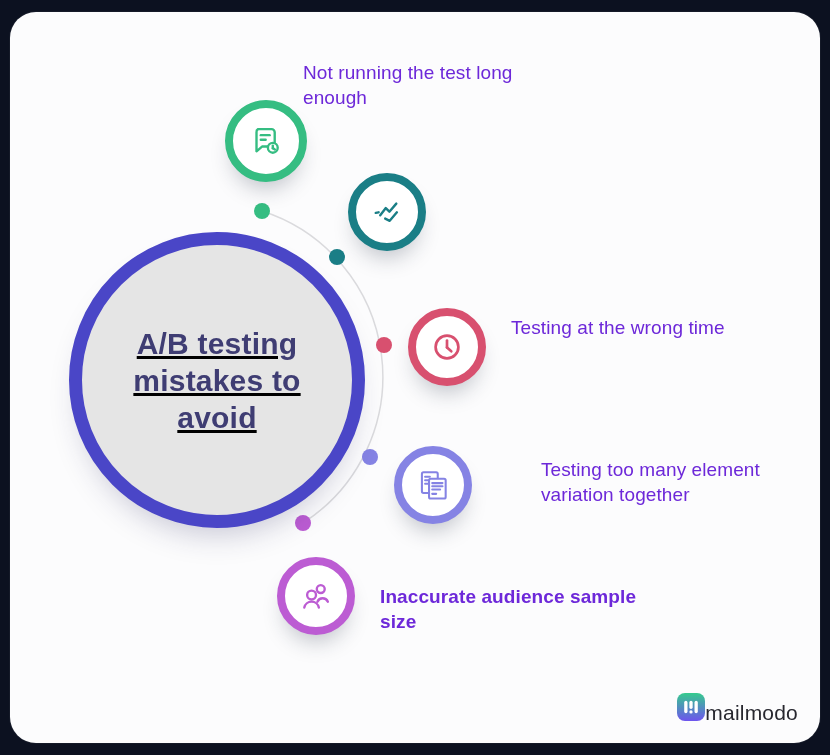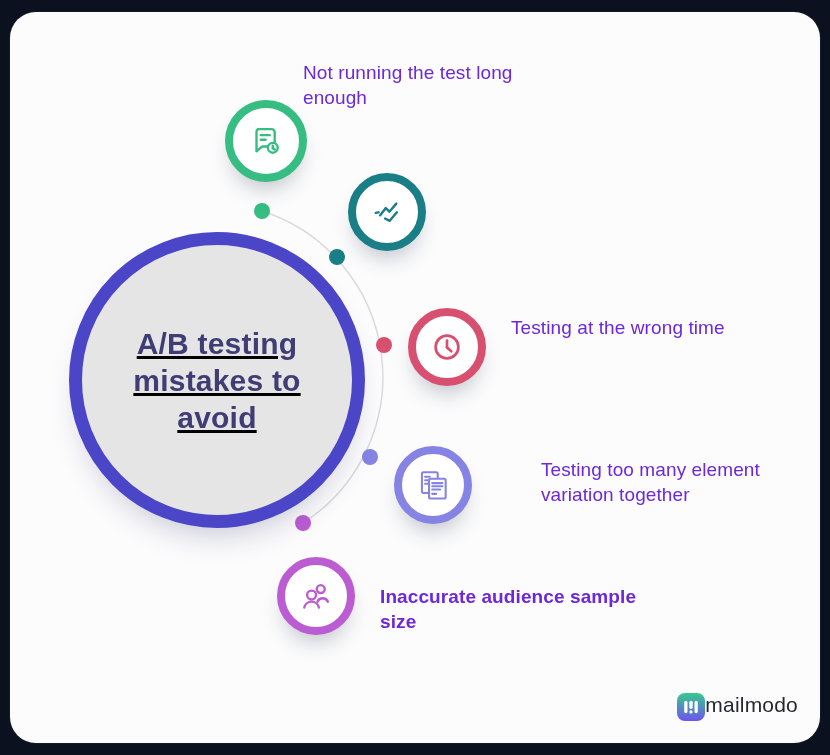--- a/index.html
+++ b/index.html
@@ -58,21 +58,21 @@
     letter-spacing:0.1px;
   }
   .label-1{left:293px;top:48px;width:210px;}
   .label-2{left:445px;top:163px;width:205px;}
   .label-3{left:501px;top:303px;width:215px;}
   .label-4{left:491px;top:445px;width:265px;margin-left:40px;}
   .label-5{left:370px;top:572px;width:285px;font-weight:bold;}
   
   .brand{
     position:absolute;right:22px;bottom:18px;
-    display:flex;align-items:flex-start;gap:0;margin-top:11px;
+    display:flex;align-items:flex-end;gap:0;margin-top:11px;
   }
   .brand-name{font-size:21px;color:#27272f;font-weight:500;letter-spacing:0.2px;}
 </style>
 </head>
 <body>
 
 <div class="card">
 
   <svg class="arc-svg" viewBox="0 0 810 731">
     <path d="M 252 199 A 174 174 0 0 1 293 511" fill="none" stroke="#dadadd" stroke-width="1.5"></path>

